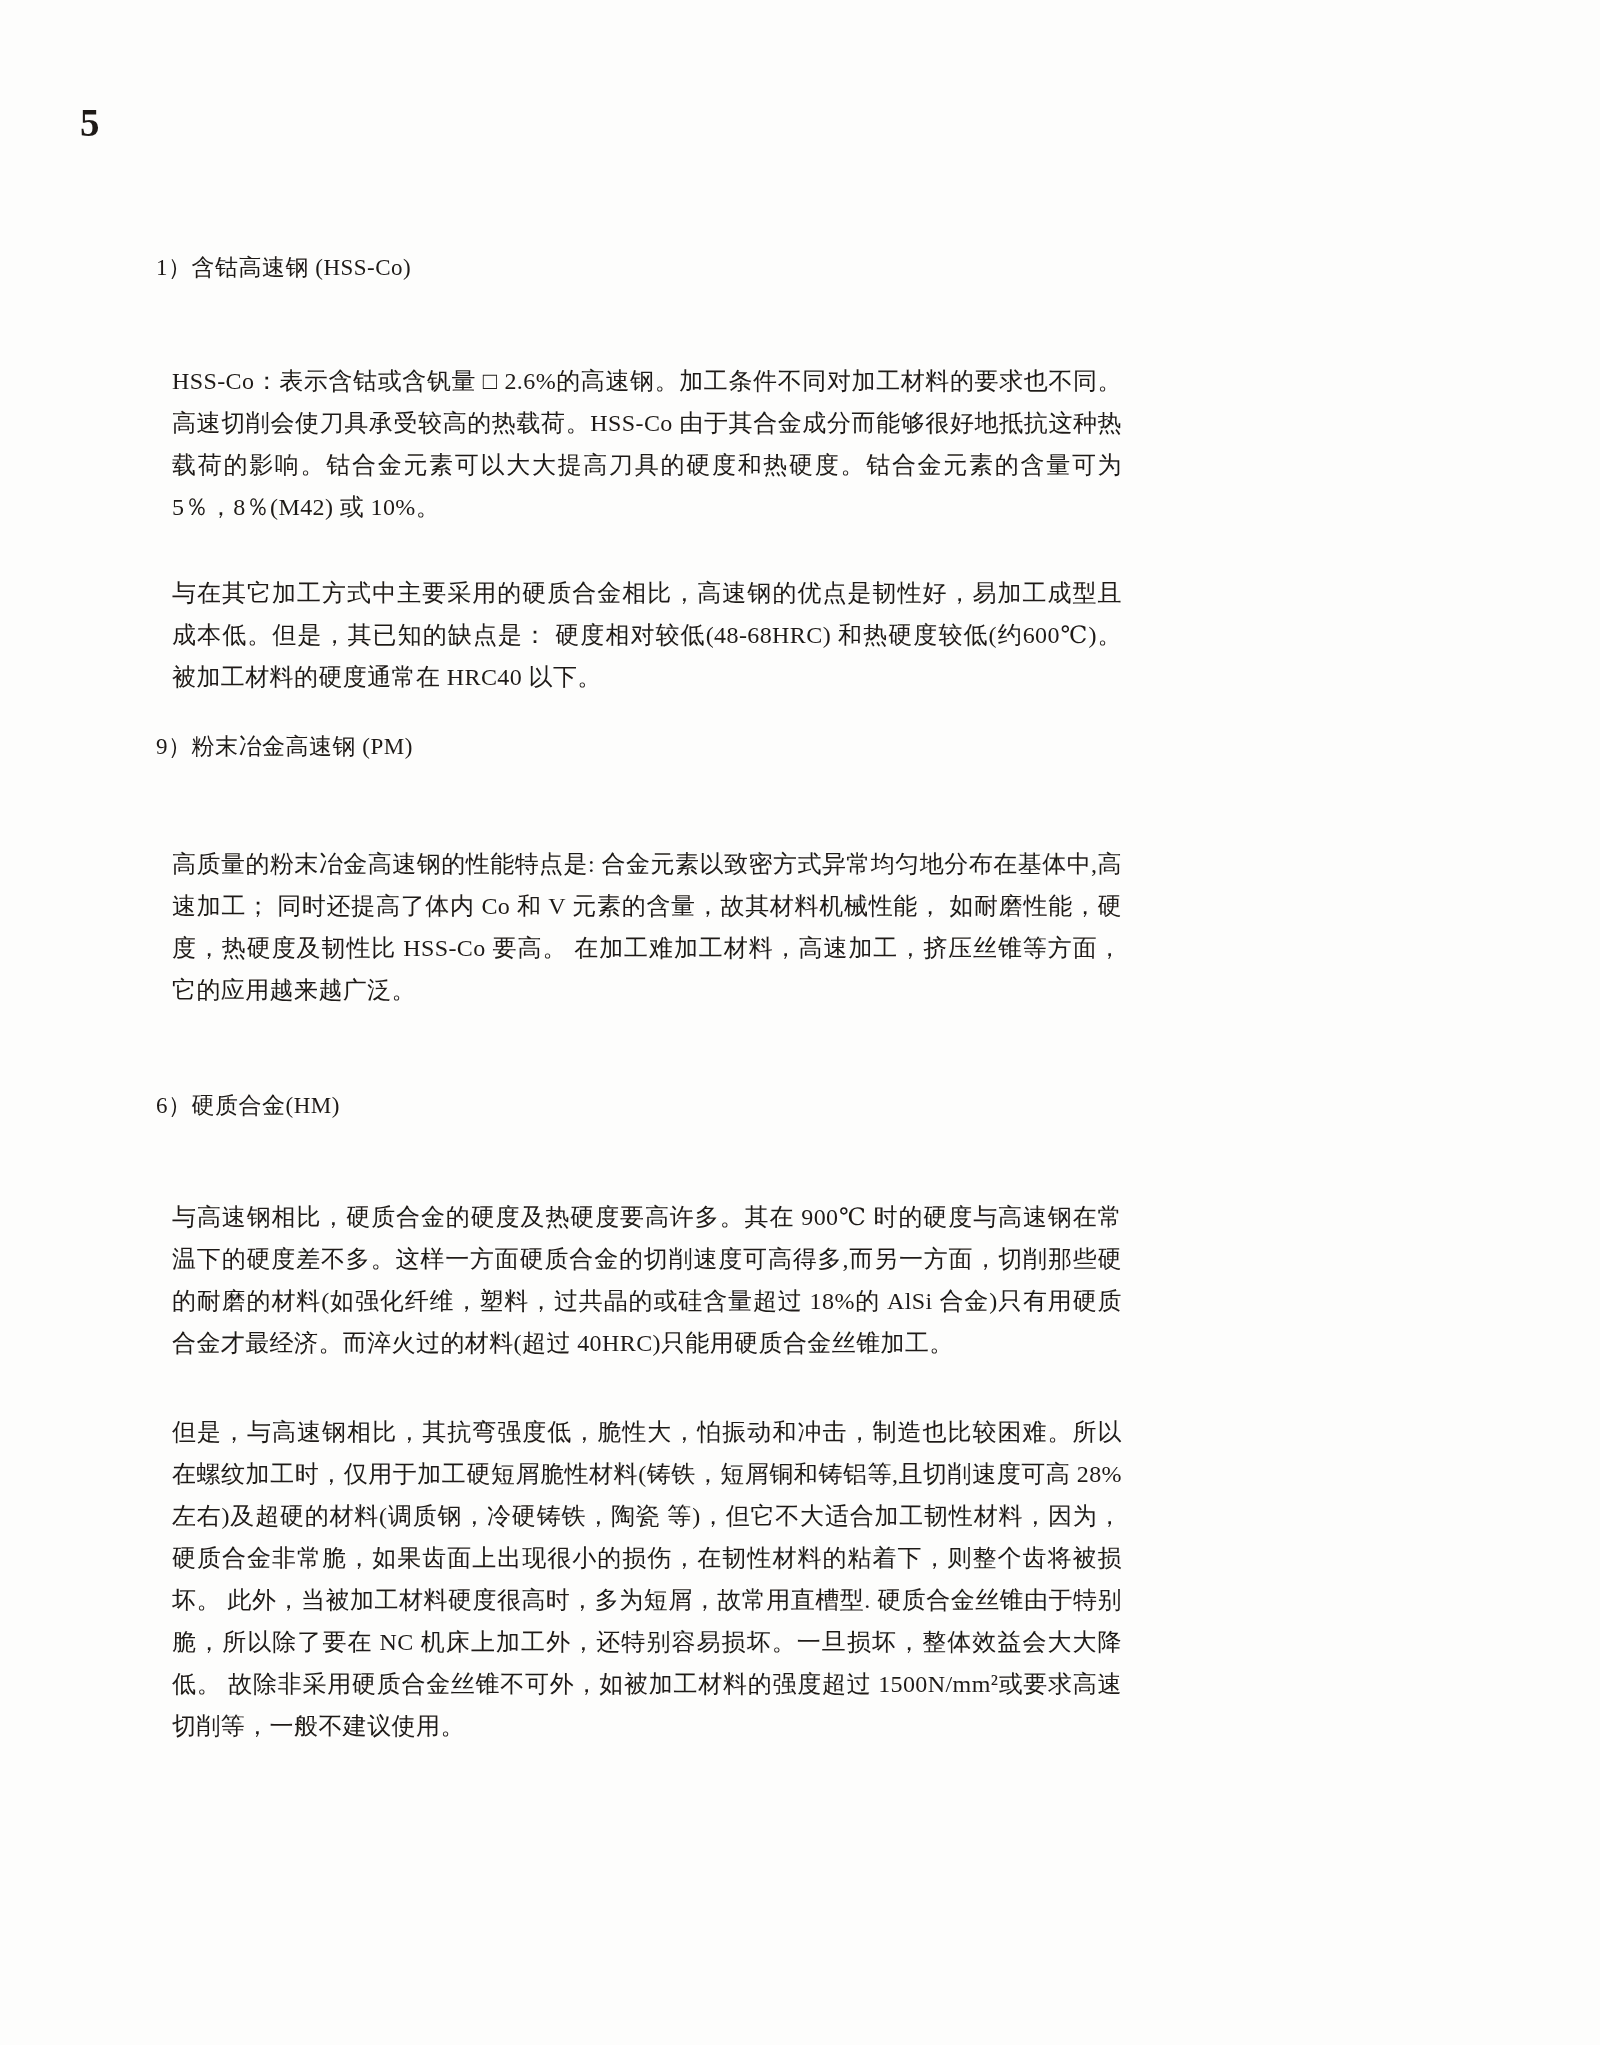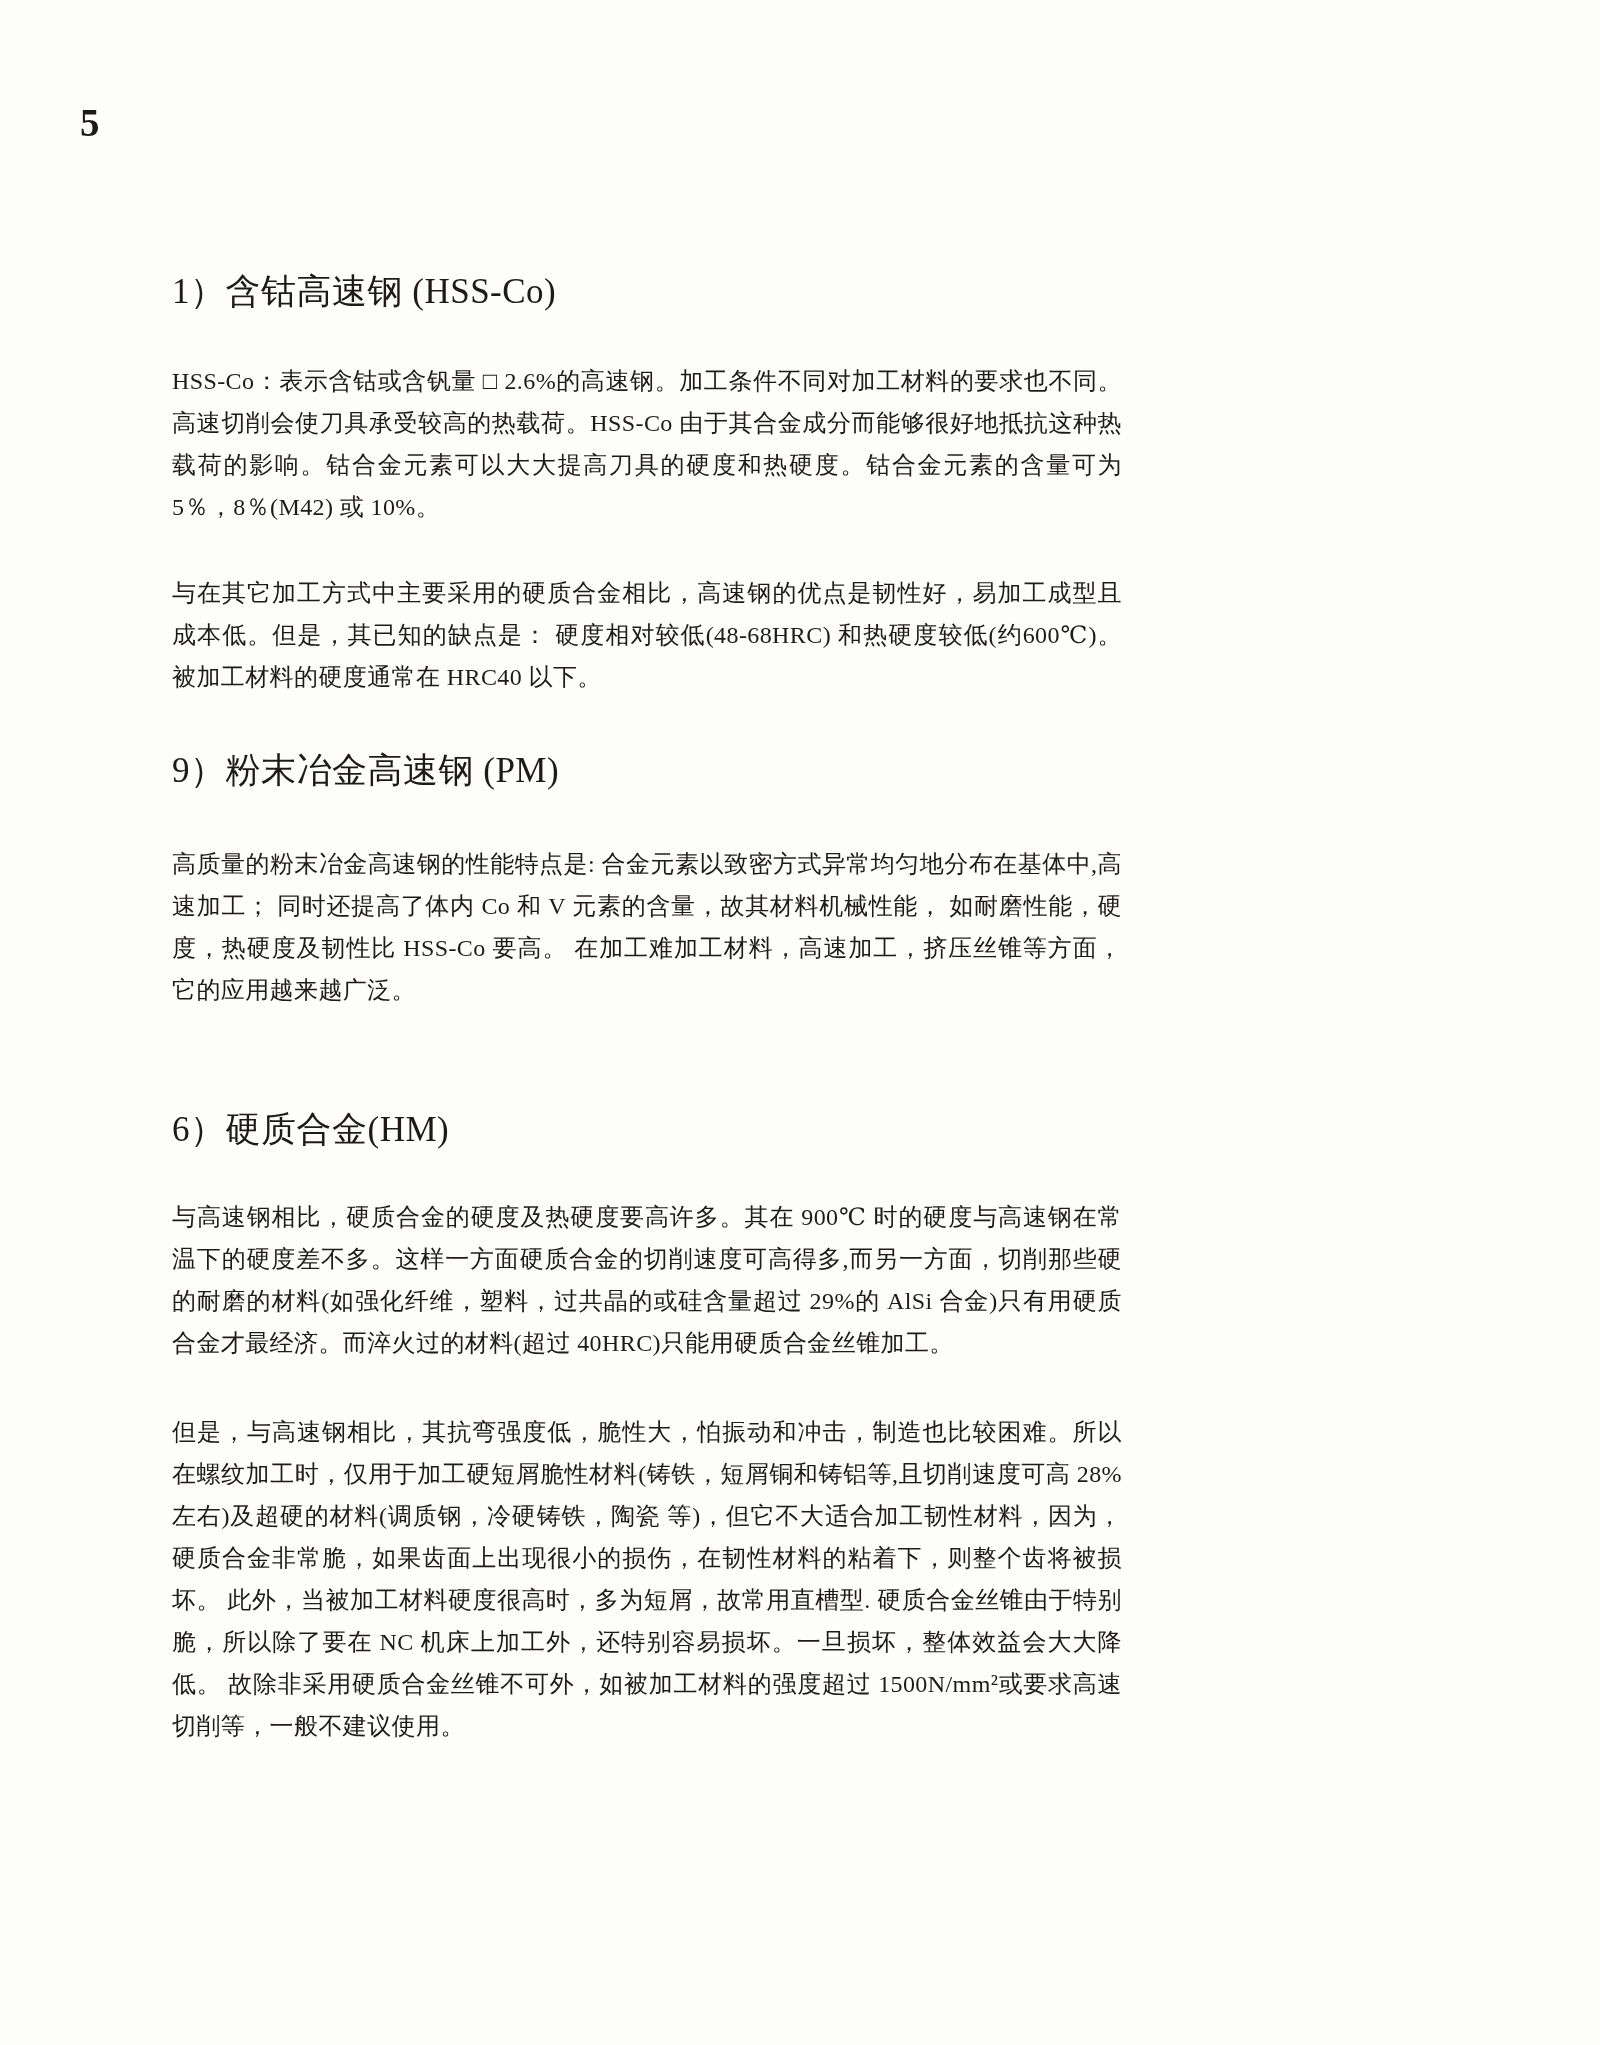--- a/index.html
+++ b/index.html
@@ -27,22 +27,22 @@
     letter-spacing: 1px;
     white-space: nowrap;
   }
   .doc-header .sec-num {
     display: inline-block;
     width: 84px; 
   }
   .heading {
     position: absolute;
     left: 156px;
-    margin: 16px;
-    font-size: 35px;
+    margin: 0;
+    font-size: 23px;
     font-weight: normal;
     letter-spacing: 0.5px;
     white-space: nowrap;
   }
   .para {
     position: absolute;
     left: 156px;
     width: 950px;
     margin: 16px;
     font-size: 24px;
@@ -63,16 +63,16 @@
   </div>
 
   <h2 class="heading" style="top:252px">1）含钴高速钢 (HSS-Co)</h2>
   <p class="para" style="top:344px">HSS-Co：表示含钴或含钒量 □ 2.6%的高速钢。加工条件不同对加工材料的要求也不同。高速切削会使刀具承受较高的热载荷。HSS-Co 由于其合金成分而能够很好地抵抗这种热载荷的影响。钴合金元素可以大大提高刀具的硬度和热硬度。钴合金元素的含量可为 5％，8％(M42) 或 10%。</p>
   <p class="para" style="top:556px">与在其它加工方式中主要采用的硬质合金相比，高速钢的优点是韧性好，易加工成型且成本低。但是，其已知的缺点是： 硬度相对较低(48-68HRC) 和热硬度较低(约600℃)。被加工材料的硬度通常在 HRC40 以下。</p>
 
   <h2 class="heading" style="top:731px">9）粉末冶金高速钢 (PM)</h2>
   <p class="para" style="top:827px">高质量的粉末冶金高速钢的性能特点是: 合金元素以致密方式异常均匀地分布在基体中,高速加工； 同时还提高了体内 Co 和 V 元素的含量，故其材料机械性能， 如耐磨性能，硬度，热硬度及韧性比 HSS-Co 要高。 在加工难加工材料，高速加工，挤压丝锥等方面，它的应用越来越广泛。</p>
 
   <h2 class="heading" style="top:1090px">6）硬质合金(HM)</h2>
-  <p class="para" style="top:1180px">与高速钢相比，硬质合金的硬度及热硬度要高许多。其在 900℃ 时的硬度与高速钢在常温下的硬度差不多。这样一方面硬质合金的切削速度可高得多,而另一方面，切削那些硬的耐磨的材料(如强化纤维，塑料，过共晶的或硅含量超过 29%的 AlSi 合金)只有用硬质合金才最经济。而淬火过的材料(超过 40HRC)只能用硬质合金丝锥加工。</p>
+  <p class="para" style="top:1180px">与高速钢相比，硬质合金的硬度及热硬度要高许多。其在 900℃ 时的硬度与高速钢在常温下的硬度差不多。这样一方面硬质合金的切削速度可高得多,而另一方面，切削那些硬的耐磨的材料(如强化纤维，塑料，过共晶的或硅含量超过 18%的 AlSi 合金)只有用硬质合金才最经济。而淬火过的材料(超过 40HRC)只能用硬质合金丝锥加工。</p>
   <p class="para" style="top:1395px">但是，与高速钢相比，其抗弯强度低，脆性大，怕振动和冲击，制造也比较困难。所以在螺纹加工时，仅用于加工硬短屑脆性材料(铸铁，短屑铜和铸铝等,且切削速度可高 28%左右)及超硬的材料(调质钢，冷硬铸铁，陶瓷 等)，但它不大适合加工韧性材料，因为，硬质合金非常脆，如果齿面上出现很小的损伤，在韧性材料的粘着下，则整个齿将被损坏。 此外，当被加工材料硬度很高时，多为短屑，故常用直槽型. 硬质合金丝锥由于特别脆，所以除了要在 NC 机床上加工外，还特别容易损坏。一旦损坏，整体效益会大大降低。 故除非采用硬质合金丝锥不可外，如被加工材料的强度超过 1500N/mm²或要求高速切削等，一般不建议使用。</p>
 
 </div>
 
 </body></html>

